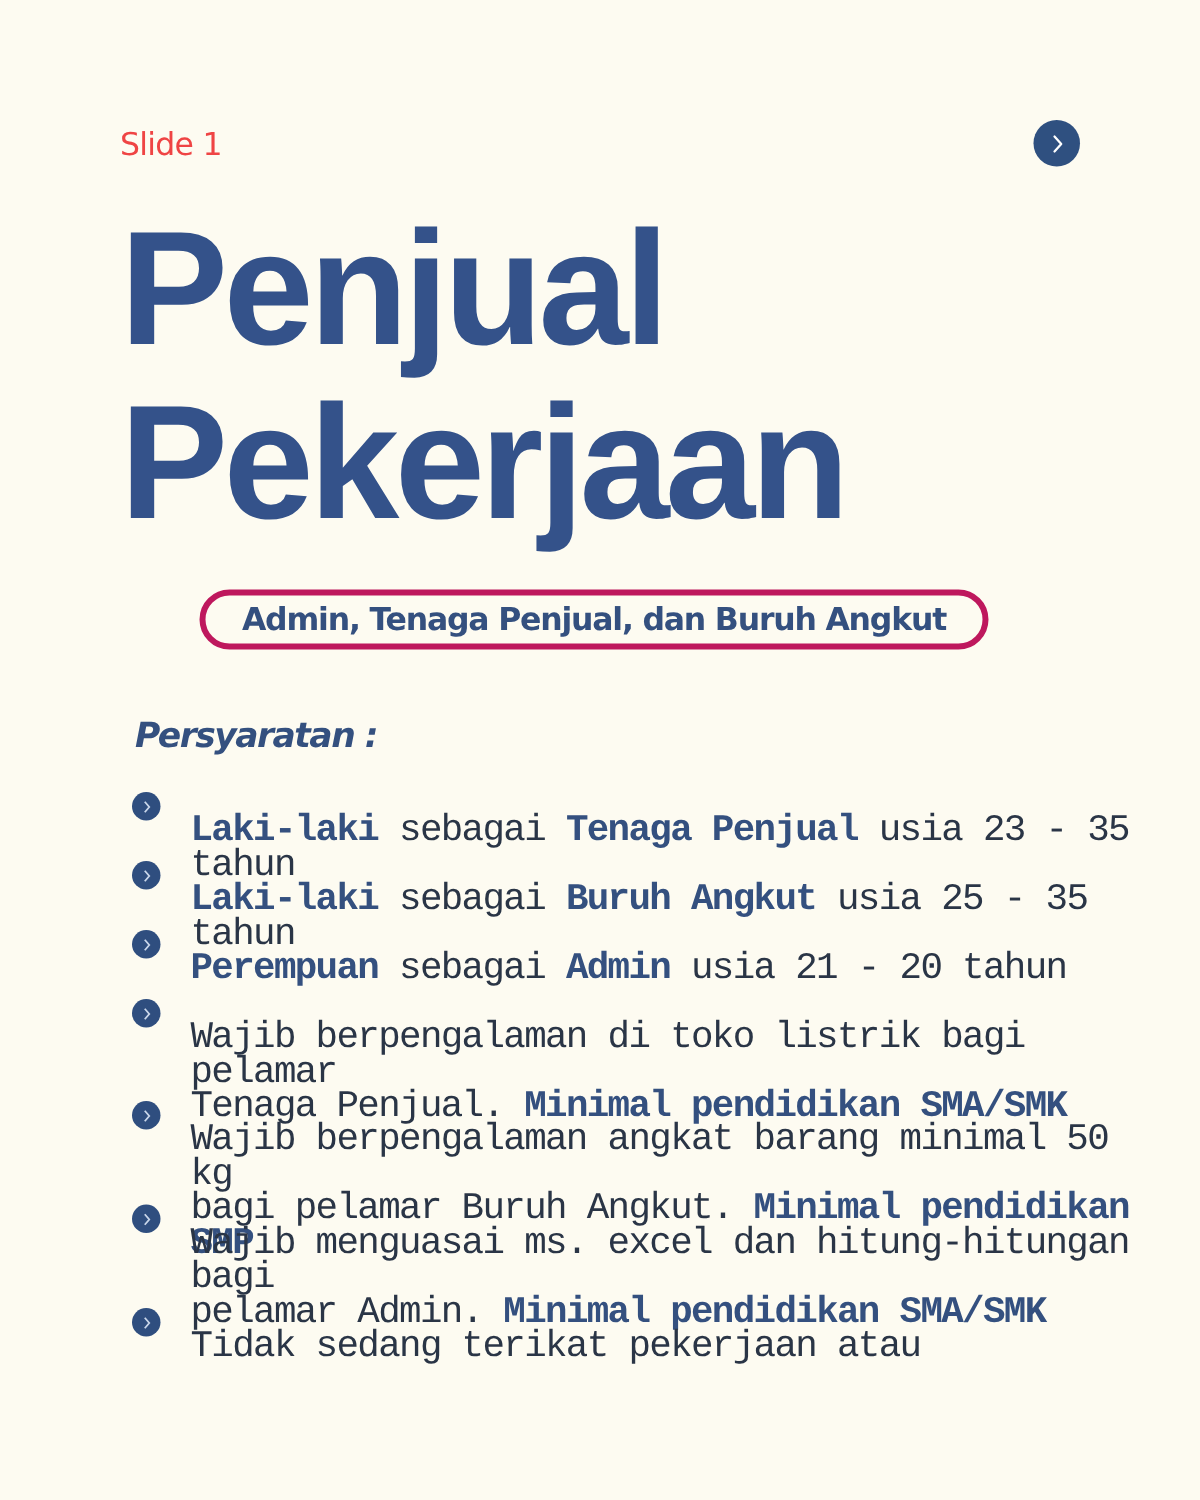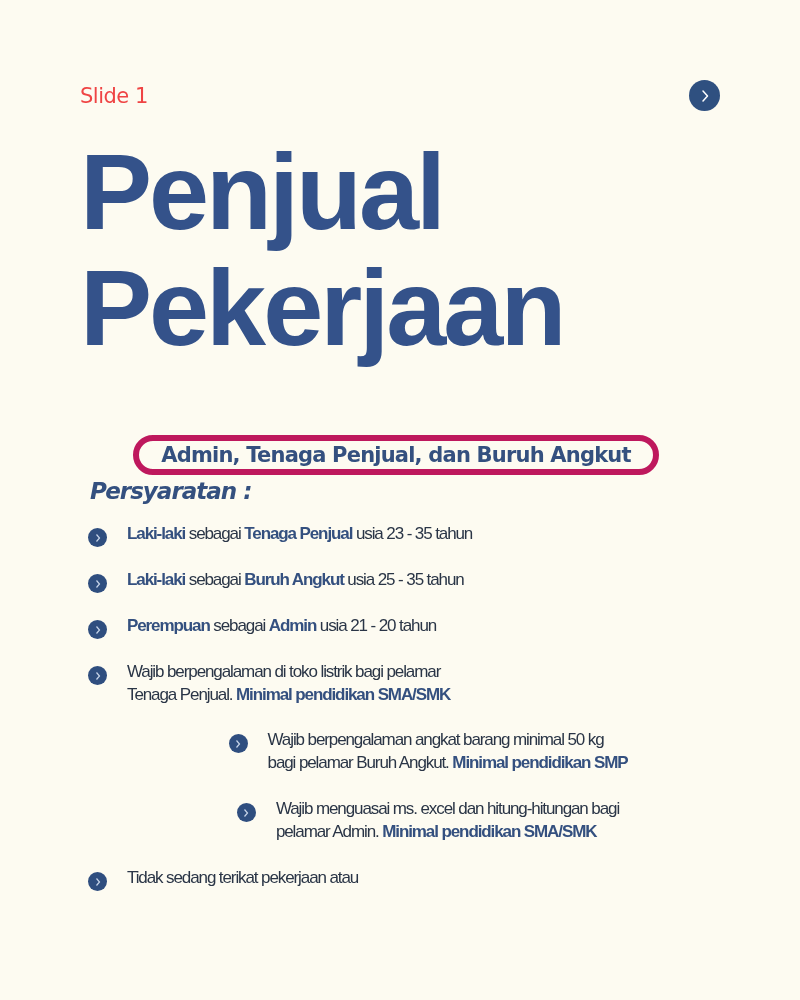--- a/index.html
+++ b/index.html
@@ -21,41 +21,42 @@
       background: #2f5080; display: flex; align-items: center; justify-content: center;
     }
     .title {
       position: absolute; left: 80px; top: 134px;
       font-size: 108px; font-weight: bold; line-height: 116px;
       color: #34528a; letter-spacing: -3px;
     }
     .pill {
       position: absolute; left: 133px; top: 393px;
       width: 526px; height: 40px; box-sizing: border-box;
-      border: 6px solid #be185d; border-radius: 22px;
+      border: 4px solid #be185d; border-radius: 22px;
       display: flex; align-items: center; justify-content: center;
       font-size: 21px; font-weight: bold; color: #34507f;
-      font-family: "DejaVu Sans", sans-serif; letter-spacing: -0.8px; margin-top: 42px;
+      font-family: "DejaVu Sans", sans-serif; letter-spacing: -0.8px;
     }
     .req-title {
       position: absolute; left: 90px; top: 478px;
       font-size: 23px; font-weight: bold; color: #34507f;
       font-family: "DejaVu Sans", sans-serif; letter-spacing: -1px; font-style: italic;
     }
     .list { position: absolute; left: 88px; top: 522px; width: 680px; }
     .item { display: flex; align-items: flex-start; }
     .bullet {
       width: 19px; height: 19px; border-radius: 50%;
       background: #2f4e7f; flex: 0 0 19px; margin-top: 6px; margin-right: 20px;
       display: flex; align-items: center; justify-content: center;
     }
     .text {
-      font-family: Liberation Sans, sans-serif;
-      font-size: 17px; line-height: 23px; color: #2a3546;
+      font-family: Liberation Mono, monospace;
+      font-size: 25px; line-height: 23px; color: #2a3546;
       letter-spacing: -1.1px;
+      margin-top: 20px;
     }
     .text b { color: #34507f; }
     .single { height: 46px; }
     .double { height: 68px; }
     .double.gap { height: 69px; justify-content: center; }
   </style>
 </head>
 <body>
 
 <div class="slide-label">Slide 1</div>

